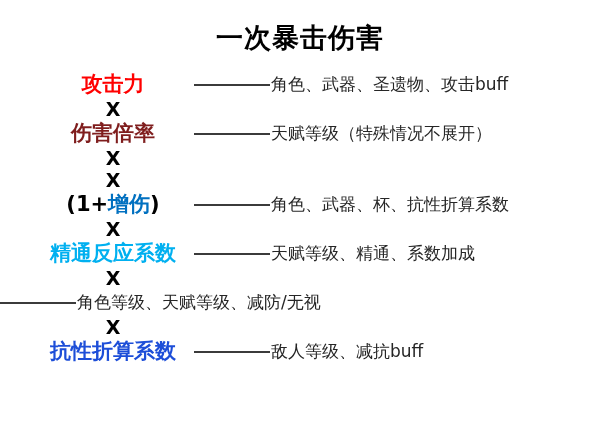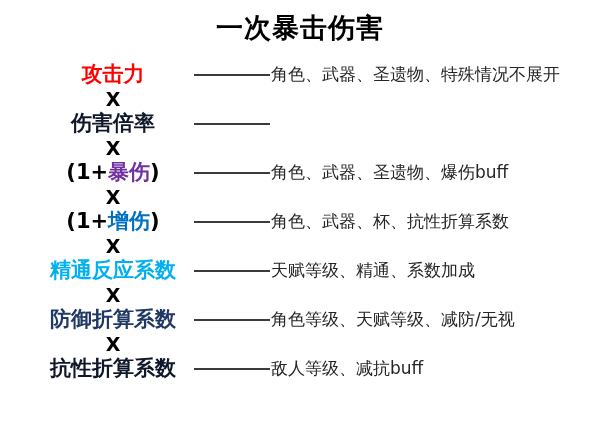--- a/index.html
+++ b/index.html
@@ -5,21 +5,21 @@
   html, body { margin: 0; padding: 0; background: #ffffff; }
   body { font-family: "DejaVu Sans", "Liberation Sans", sans-serif; }
   .page {
     position: relative;
     width: 600px;
     height: 433px;
     background: #ffffff;
     overflow: hidden;
   }
   .title {
-    margin: 0;
+    margin: 10px;
     padding-top: 11px;
     height: 34px;
     text-align: center;
     font-size: 27px;
     line-height: 34px;
     font-weight: bold;
     color: #000000;
     letter-spacing: 1px;
   }
   .rows { margin-top: 16px; }
@@ -69,41 +69,37 @@
 </style>
 </head>
 <body>
 
 <div class="page">
   <h1 class="title">一次暴击伤害</h1>
   <div class="rows" id="rows">
   <div class="factor-row">
     <span class="factor-label"><span style="color: rgb(255, 0, 0);">攻击力</span></span>
     <span class="dash-line"></span>
-    <span class="factor-desc">角色、武器、圣遗物、特殊情况不展开</span>
+    <span class="factor-desc">角色、武器、圣遗物、攻击buff</span>
   </div>
 
   <div class="times-row">
     <span class="times">X</span>
   </div>
 
   <div class="factor-row">
-    <span class="factor-label"><span style="color: #0f172a;">伤害倍率</span></span>
+    <span class="factor-label"><span style="color: #7f1d1d;">伤害倍率</span></span>
     <span class="dash-line"></span>
+    <span class="factor-desc">天赋等级（特殊情况不展开）</span>
   </div>
 
   <div class="times-row">
     <span class="times">X</span>
   </div>
 
-  <div class="factor-row">
-    <span class="factor-label"><span style="color: rgb(0, 0, 0);">(1+</span><span style="color: rgb(112, 48, 160);">暴伤</span><span style="color: rgb(0, 0, 0);">)</span></span>
-    <span class="dash-line"></span>
-    <span class="factor-desc">角色、武器、圣遗物、爆伤buff</span>
-  </div>
 
   <div class="times-row">
     <span class="times">X</span>
   </div>
 
   <div class="factor-row">
     <span class="factor-label"><span style="color: rgb(0, 0, 0);">(1+</span><span style="color: rgb(0, 112, 192); text-align: center;">增伤</span><span style="color: rgb(0, 0, 0);">)</span></span>
     <span class="dash-line"></span>
     <span class="factor-desc">角色、武器、杯、抗性折算系数</span>
   </div>
@@ -116,28 +112,27 @@
     <span class="factor-label"><span style="color: rgb(0, 176, 240); text-align: center;">精通反应系数</span></span>
     <span class="dash-line"></span>
     <span class="factor-desc">天赋等级、精通、系数加成</span>
   </div>
 
   <div class="times-row">
     <span class="times">X</span>
   </div>
 
   <div class="factor-row">
-    <span class="factor-label"><span style="color: rgb(31, 56, 100);">防御折算系数</span></span>
     <span class="dash-line"></span>
     <span class="factor-desc">角色等级、天赋等级、减防/无视</span>
   </div>
 
   <div class="times-row">
     <span class="times">X</span>
   </div>
 
   <div class="factor-row">
-    <span class="factor-label"><span style="color: #0f172a;">抗性折算系数</span></span>
+    <span class="factor-label"><span style="color: #1d4ed8;">抗性折算系数</span></span>
     <span class="dash-line"></span>
     <span class="factor-desc">敌人等级、减抗buff</span>
   </div>
 </div>
 </div>
 
 </body></html>

